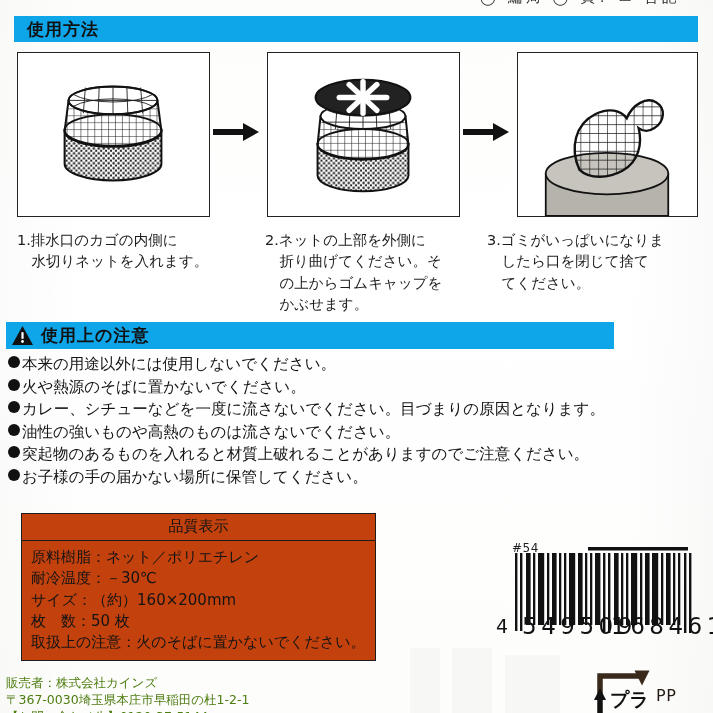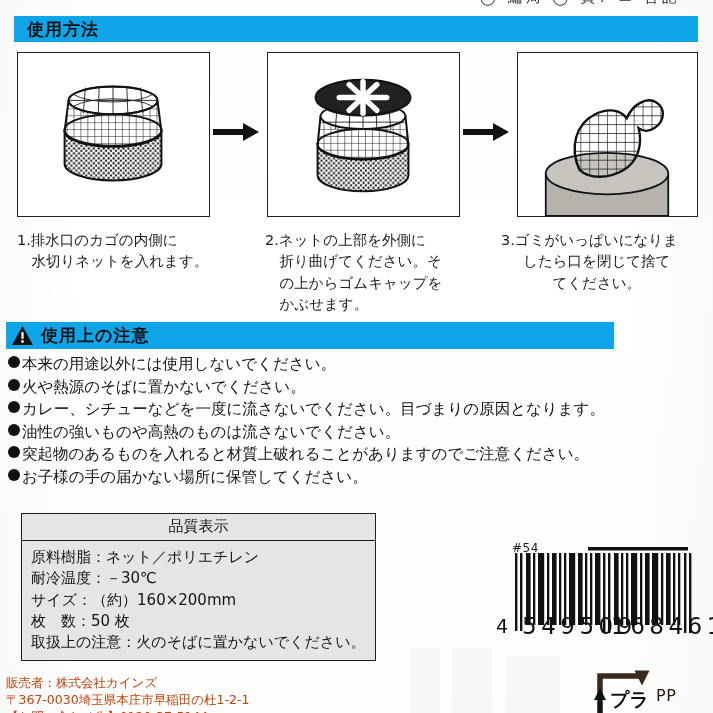--- a/index.html
+++ b/index.html
@@ -120,21 +120,21 @@
   .caption {
     position: absolute;
     top: 0;
     font-size: 14.5px;
     line-height: 1.48;
     color: #1b1b1b;
     white-space: pre-line;
   }
   .caption.c1 { left: 17px;  width: 230px; }
   .caption.c2 { left: 265px; width: 235px; }
-  .caption.c3 { left: 487px; width: 205px; text-align: center; }
+  .caption.c3 { left: 487px; width: 205px; }
 
   
   .cautions {
     position: absolute;
     left: 8px; top: 357px;
     width: 700px;
   }
   .caution-item {
     display: flex;
     align-items: baseline;
@@ -153,21 +153,21 @@
     position: relative;
     top: -1px;
   }
 
   
   .quality-table {
     position: absolute;
     left: 21px; top: 513px;
     width: 355px;
     border: 1.5px solid #1d1d1d;
-    background: #e5e5e5;
+    background: #c2410c;
     box-sizing: border-box;
   }
   .qt-header {
     text-align: center;
     font-size: 15px;
     padding: 3px 0 4px;
     border-bottom: 1.5px solid #1d1d1d;
     color: #141414;
   }
   .qt-body {
@@ -202,21 +202,21 @@
   .footer {
     position: absolute;
     left: 6px; top: 675px;
     width: 430px;
     overflow: hidden;
     height: 38px;
   }
   .footer-line {
     font-size: 12.5px;
     line-height: 1.34;
-    color: #c2410c;
+    color: #4d7c0f;
     white-space: nowrap;
   }
 
   
   .recycle {
     position: absolute;
     left: 594px; top: 664px;
     width: 110px; height: 49px;
     overflow: hidden;
   }

